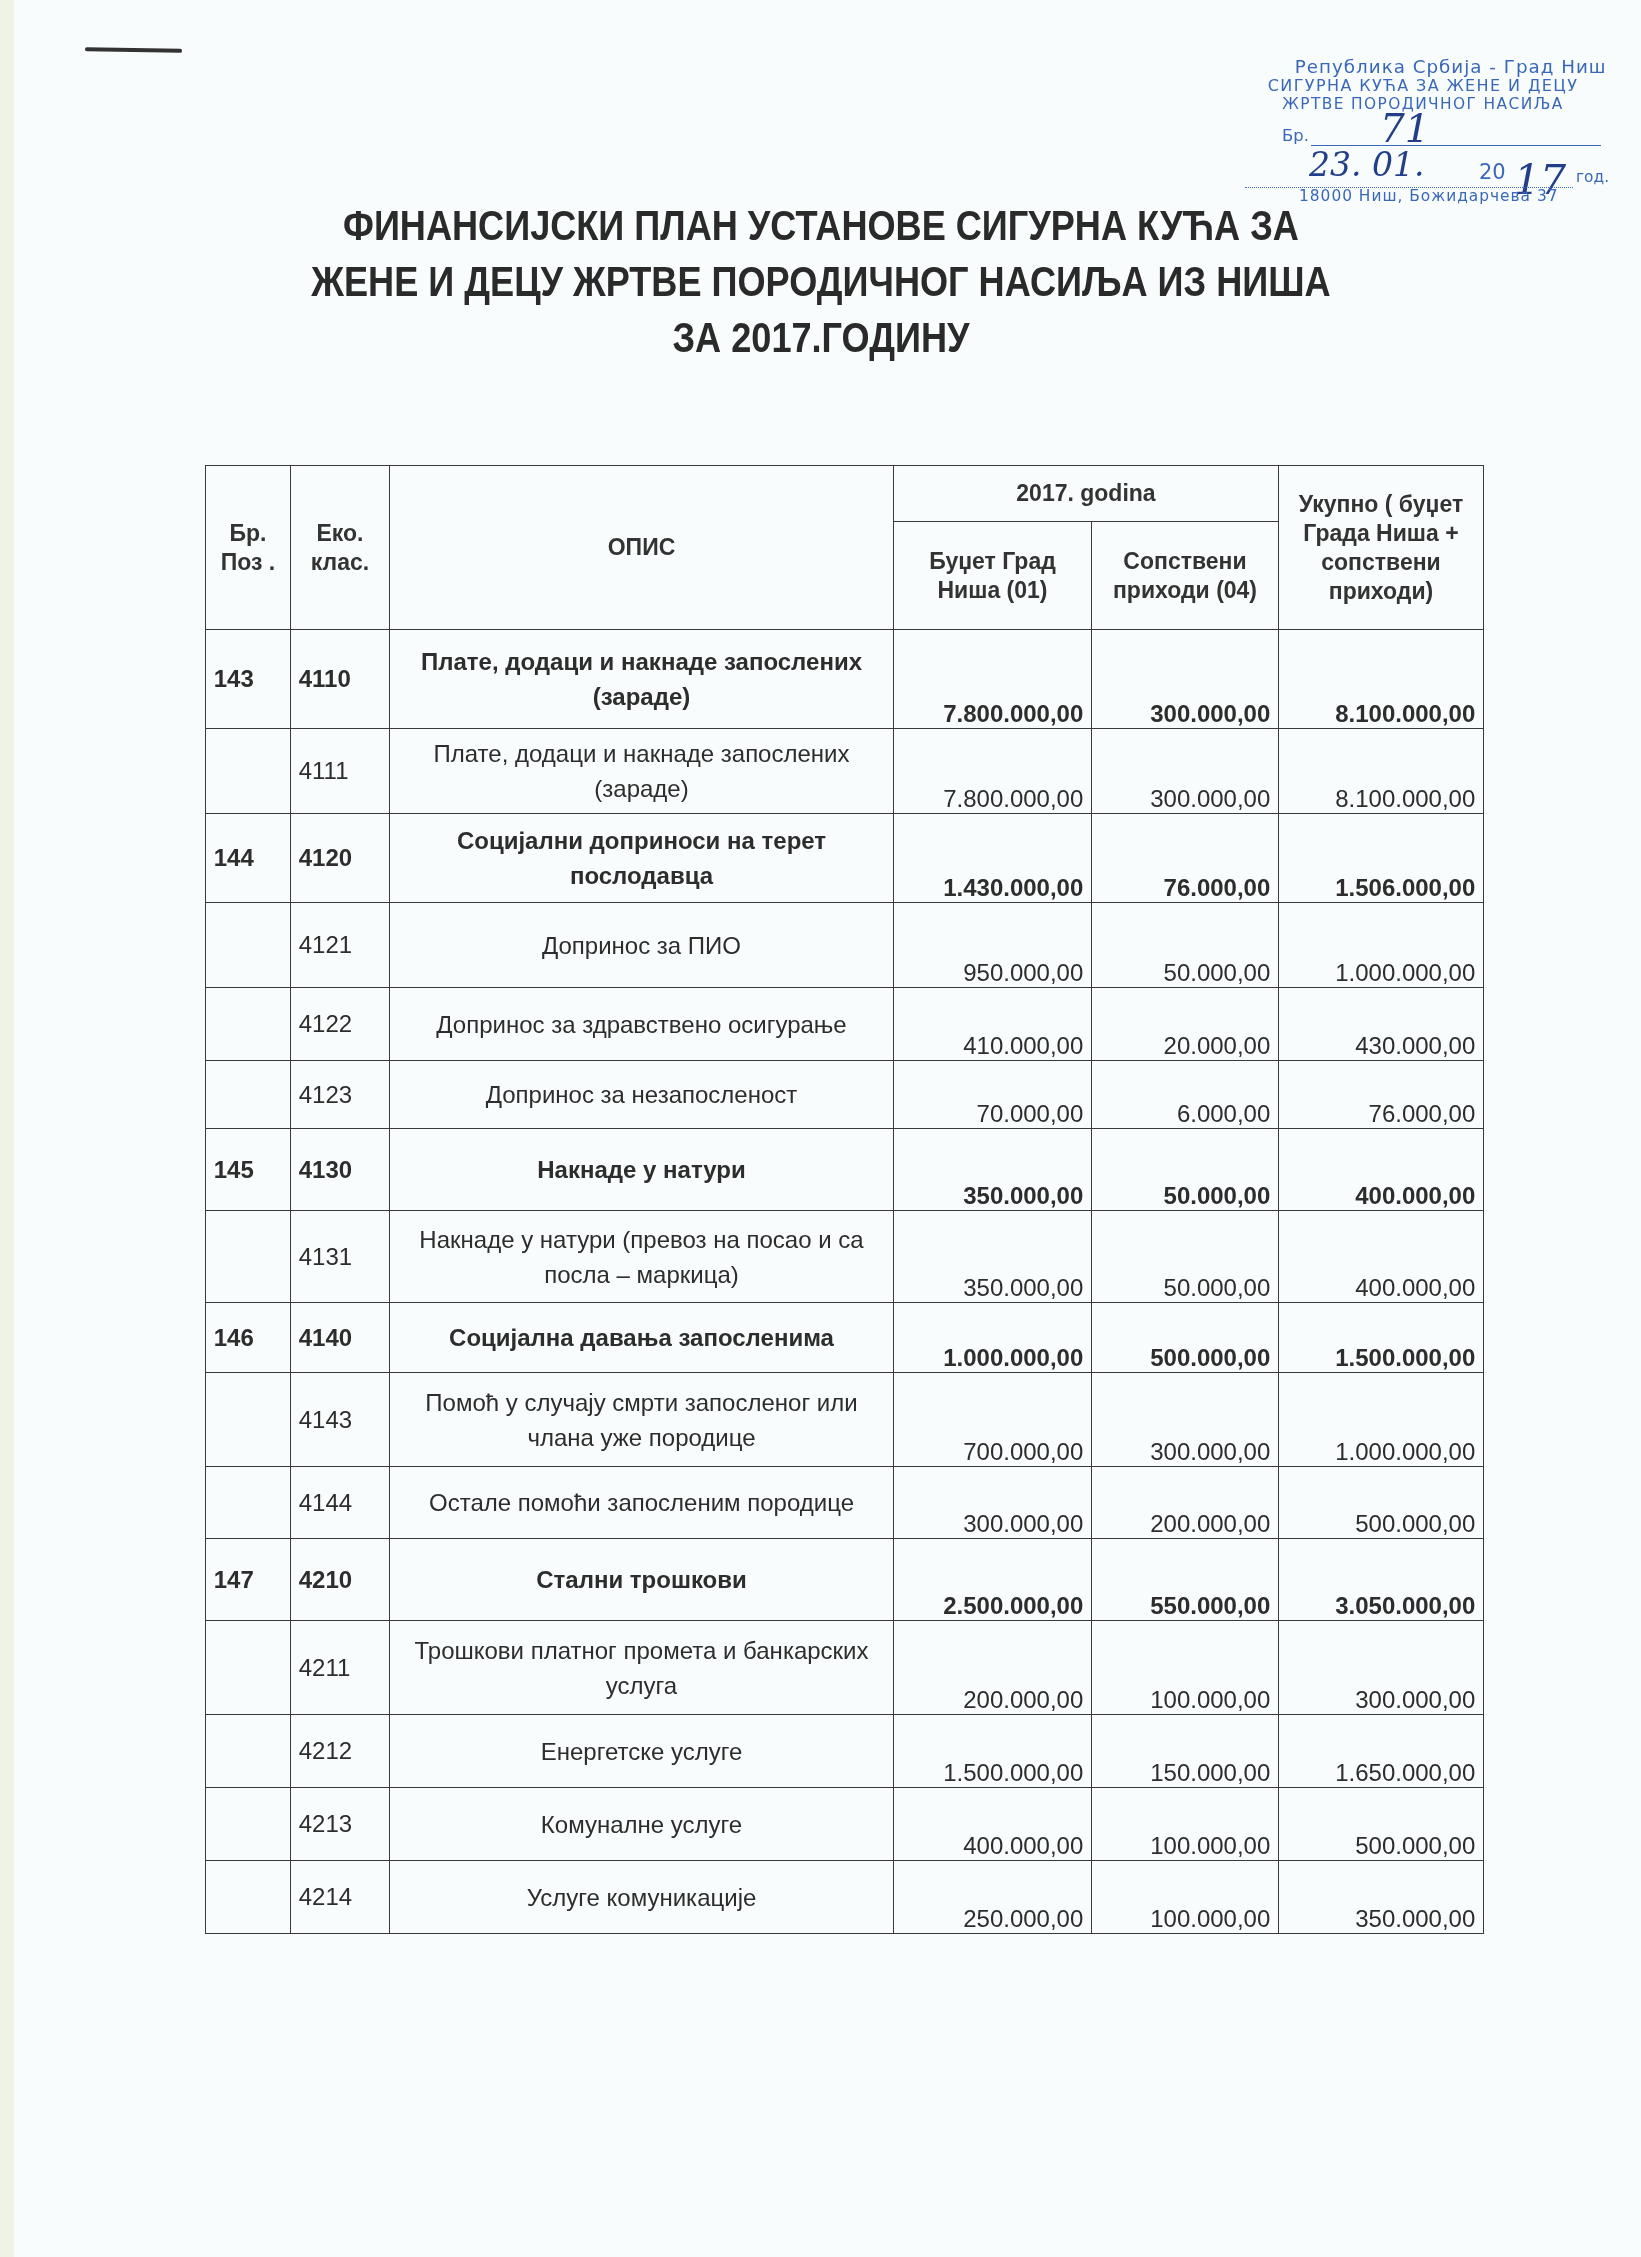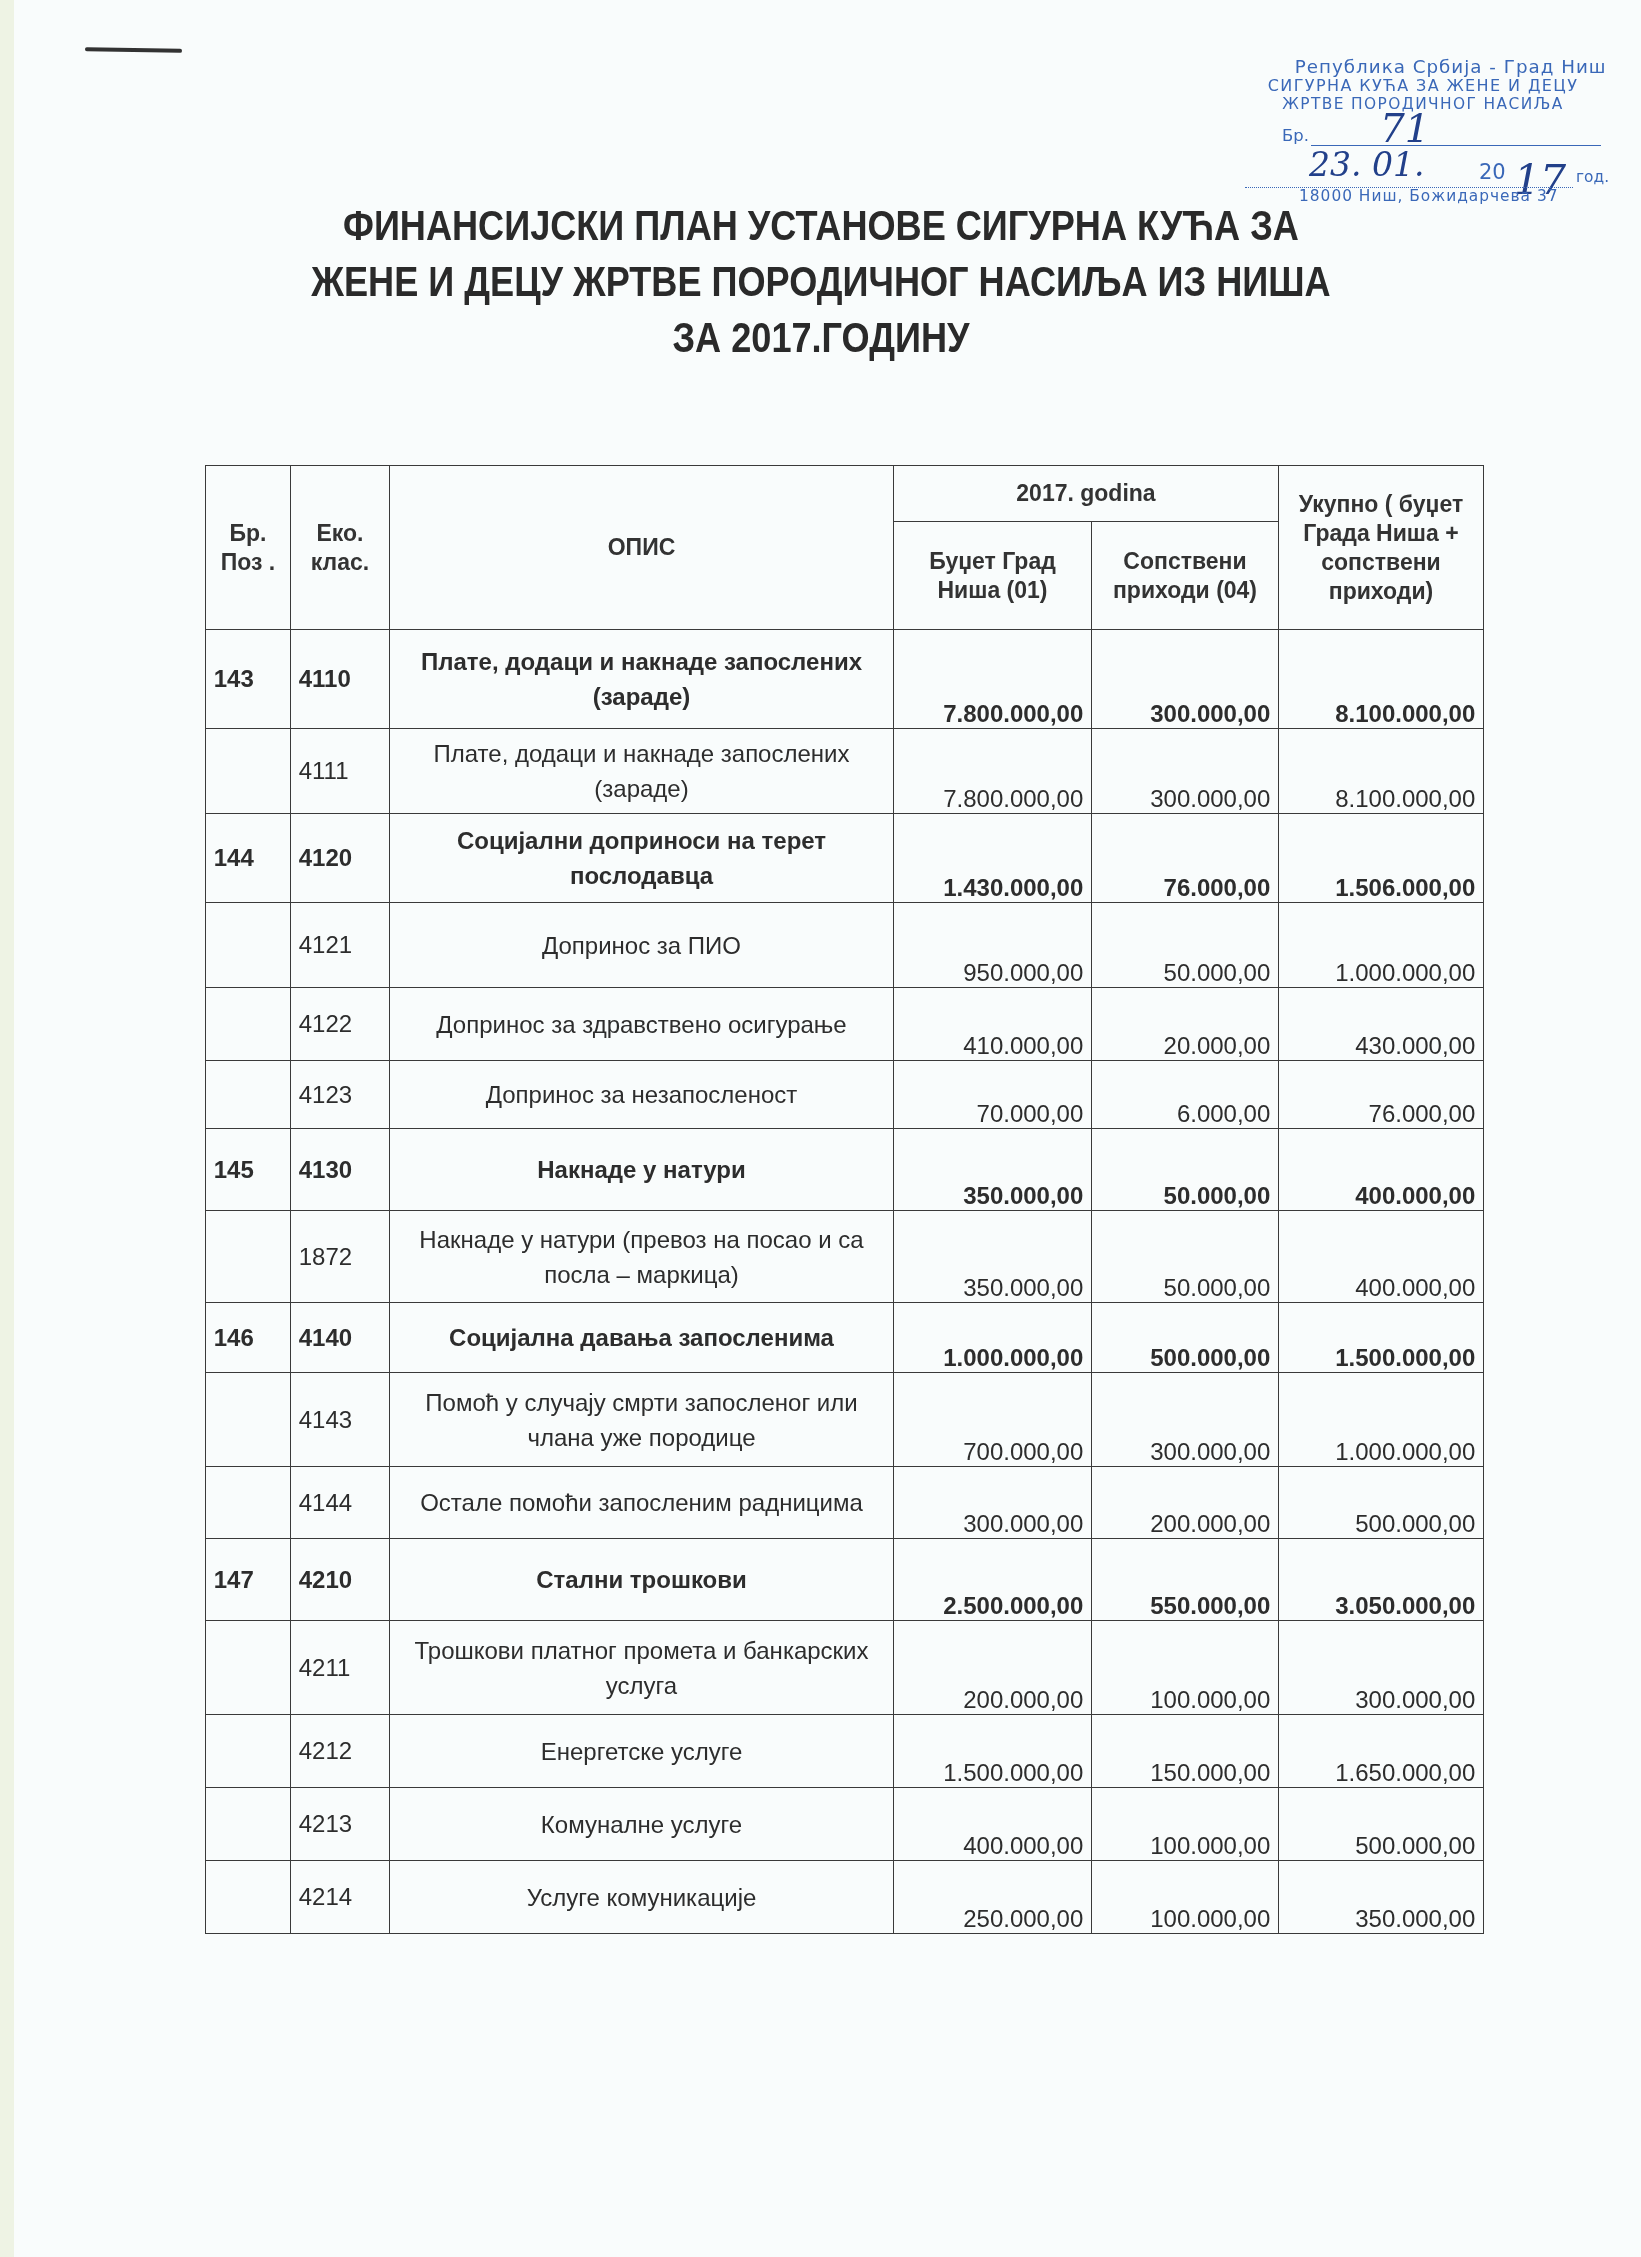--- a/index.html
+++ b/index.html
@@ -141,21 +141,21 @@
       <tr class="group" style="height: 82px;">
         <td class="poz">145</td>
         <td class="eko">4130</td>
         <td class="opis">Накнаде у натури</td>
         <td class="num">350.000,00</td>
         <td class="num">50.000,00</td>
         <td class="num">400.000,00</td>
       </tr>
       <tr style="height: 92px;">
         <td class="poz"></td>
-        <td class="eko">1872</td>
+        <td class="eko">4131</td>
         <td class="opis">Накнаде у натури (превоз на посао и са посла – маркица)</td>
         <td class="num">350.000,00</td>
         <td class="num">50.000,00</td>
         <td class="num">400.000,00</td>
       </tr>
       <tr class="group" style="height: 70px;">
         <td class="poz">146</td>
         <td class="eko">4140</td>
         <td class="opis">Социјална давања запосленима</td>
         <td class="num">1.000.000,00</td>
@@ -166,21 +166,21 @@
         <td class="poz"></td>
         <td class="eko">4143</td>
         <td class="opis">Помоћ у случају смрти запосленог или члана уже породице</td>
         <td class="num">700.000,00</td>
         <td class="num">300.000,00</td>
         <td class="num">1.000.000,00</td>
       </tr>
       <tr style="height: 72px;">
         <td class="poz"></td>
         <td class="eko">4144</td>
-        <td class="opis">Остале помоћи запосленим радницима</td>
+        <td class="opis">Остале помоћи запосленим породице</td>
         <td class="num">300.000,00</td>
         <td class="num">200.000,00</td>
         <td class="num">500.000,00</td>
       </tr>
       <tr class="group" style="height: 82px;">
         <td class="poz">147</td>
         <td class="eko">4210</td>
         <td class="opis">Стални трошкови</td>
         <td class="num">2.500.000,00</td>
         <td class="num">550.000,00</td>

